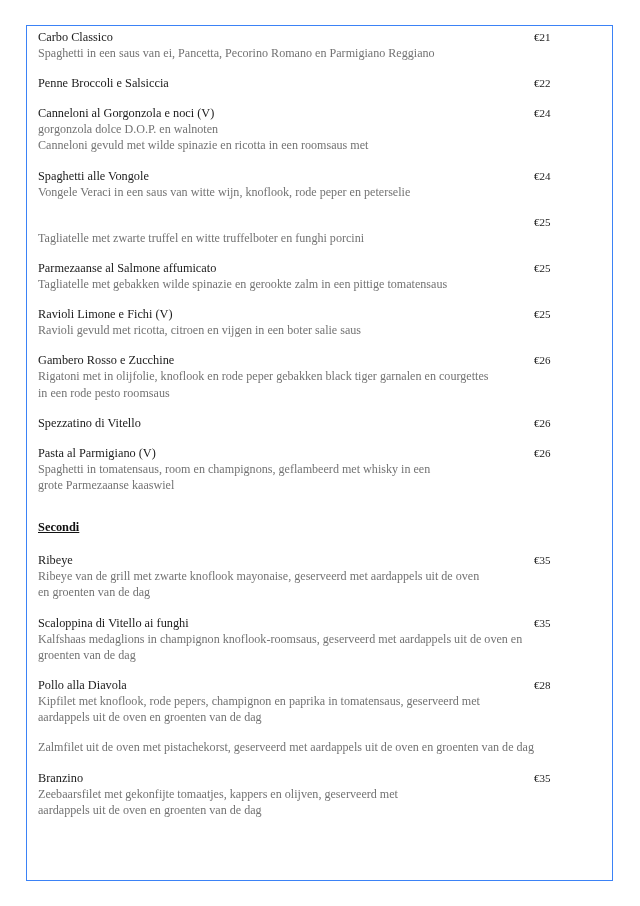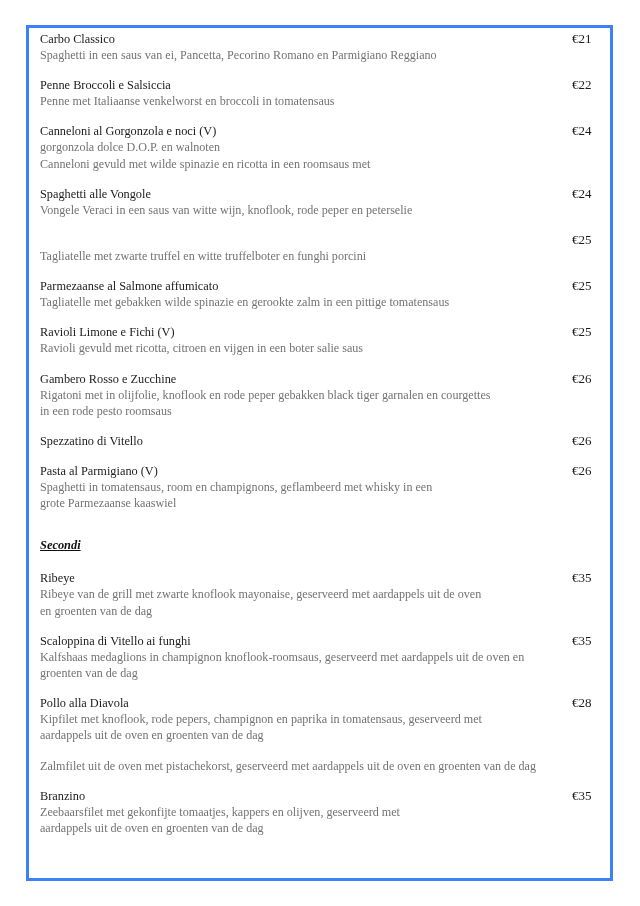--- a/index.html
+++ b/index.html
@@ -15,21 +15,21 @@
   }
 
   
   .page-sheet {
     position: absolute;
     left: 26px;
     top: 25px;
     width: 587px;
     height: 856px;
     box-sizing: border-box;
-    border: 3px solid #3b82f6;
+    border: 1px solid #3b82f6;
     background: #ffffff;
     overflow: hidden;
   }
 
   .page-inner {
     position: absolute;
     left: 11px;
     top: 3px;
     width: 565px;
   }
@@ -49,25 +49,24 @@
     top: 0;
     font-size: 12.3px;
     line-height: 16px;
     color: #1b1b1b;
     white-space: nowrap;
   }
   .item-price {
     position: absolute;
     left: 496px;
     top: 0;
-    font-size: 13px;
+    font-size: 11px;
     line-height: 16px;
     color: #1b1b1b;
     white-space: nowrap;
-    margin-left: 36px;
   }
   .item-desc {
     font-size: 12.1px;
     line-height: 16.2px;
     color: #737373;
     max-width: 520px;
   }
   .item-desc .desc-line {
     display: block;
     white-space: nowrap;
@@ -75,21 +74,20 @@
 
   
   .section-heading {
     font-size: 12.4px;
     line-height: 16px;
     font-weight: bold;
     text-decoration: underline;
     color: #111111;
     margin-top: 26px;
     margin-bottom: 17px;
-    font-style: italic;
   }
 </style>
 </head>
 <body>
 
 <div class="page-sheet">
   <div class="page-inner">
     <div id="sections-root">
         <div class="menu-section">
           <div class="menu-item">
@@ -99,23 +97,20 @@
             </div>
             <div class="item-desc">
               <span class="desc-line">Spaghetti in een saus van ei, Pancetta, Pecorino Romano en Parmigiano Reggiano</span>
             </div>
           </div>
           <div class="menu-item">
             <div class="item-head">
               <span class="item-name">Penne Broccoli e Salsiccia</span>
               <span class="item-price">€22</span>
             </div>
-            <div class="item-desc">
-              <span class="desc-line">Penne met Italiaanse venkelworst en broccoli in tomatensaus</span>
-            </div>
           </div>
           <div class="menu-item">
             <div class="item-head">
               <span class="item-name">Canneloni al Gorgonzola e noci (V)</span>
               <span class="item-price">€24</span>
             </div>
             <div class="item-desc">
               <span class="desc-line">gorgonzola dolce D.O.P. en walnoten</span>
               <span class="desc-line">Canneloni gevuld met wilde spinazie en ricotta in een roomsaus met</span>
             </div>

